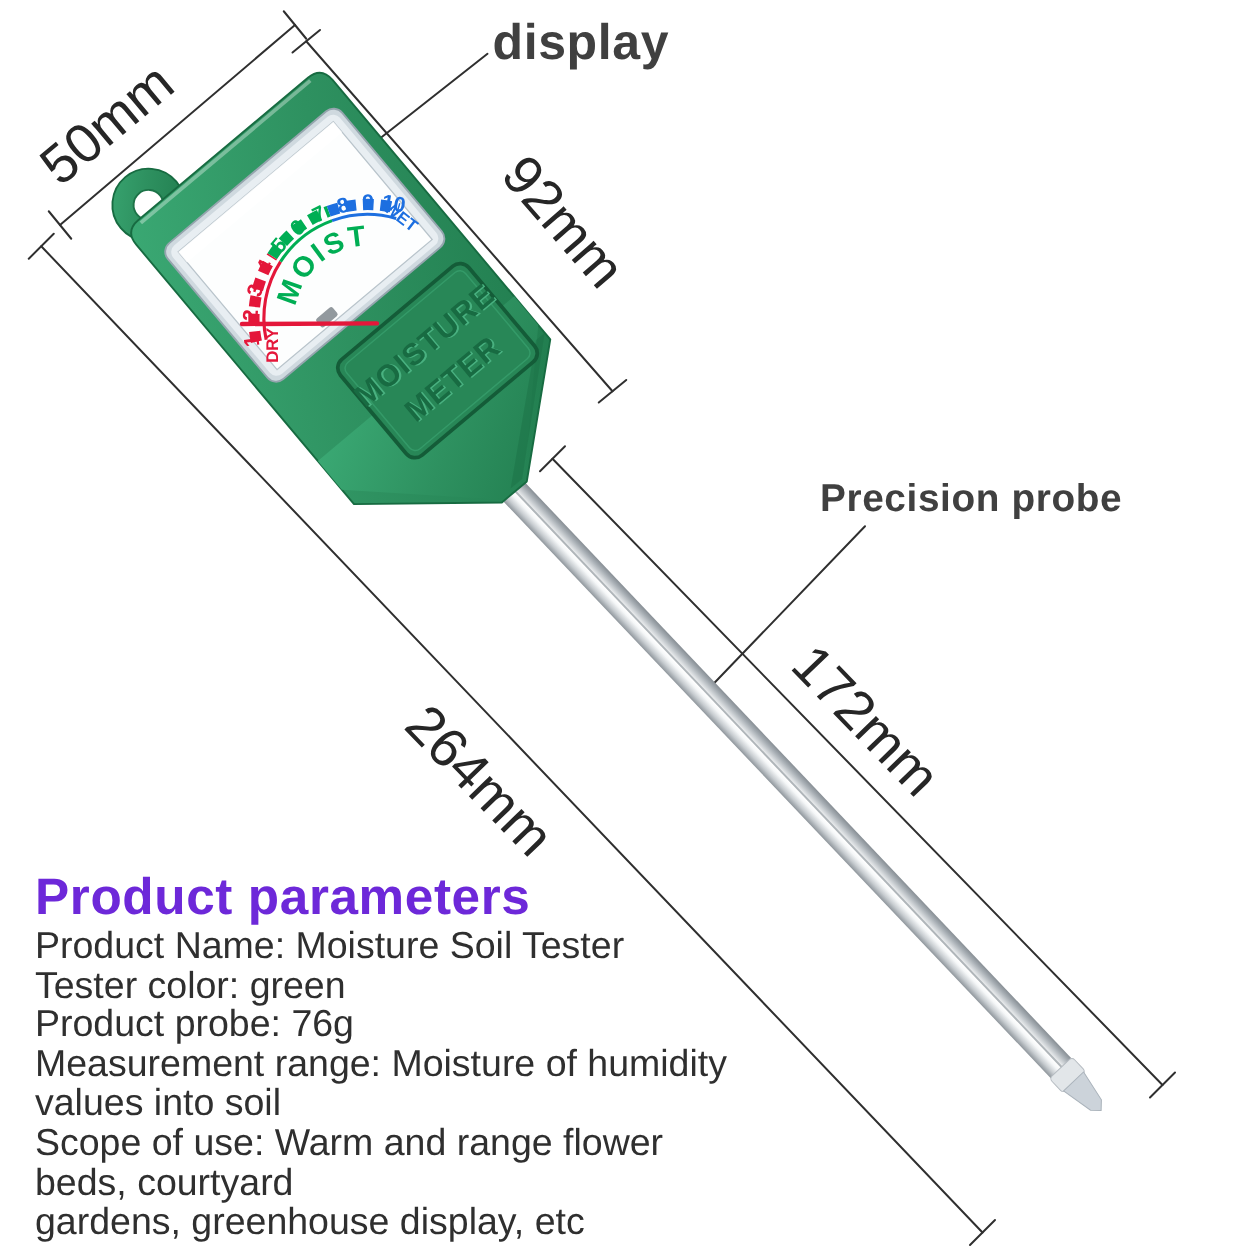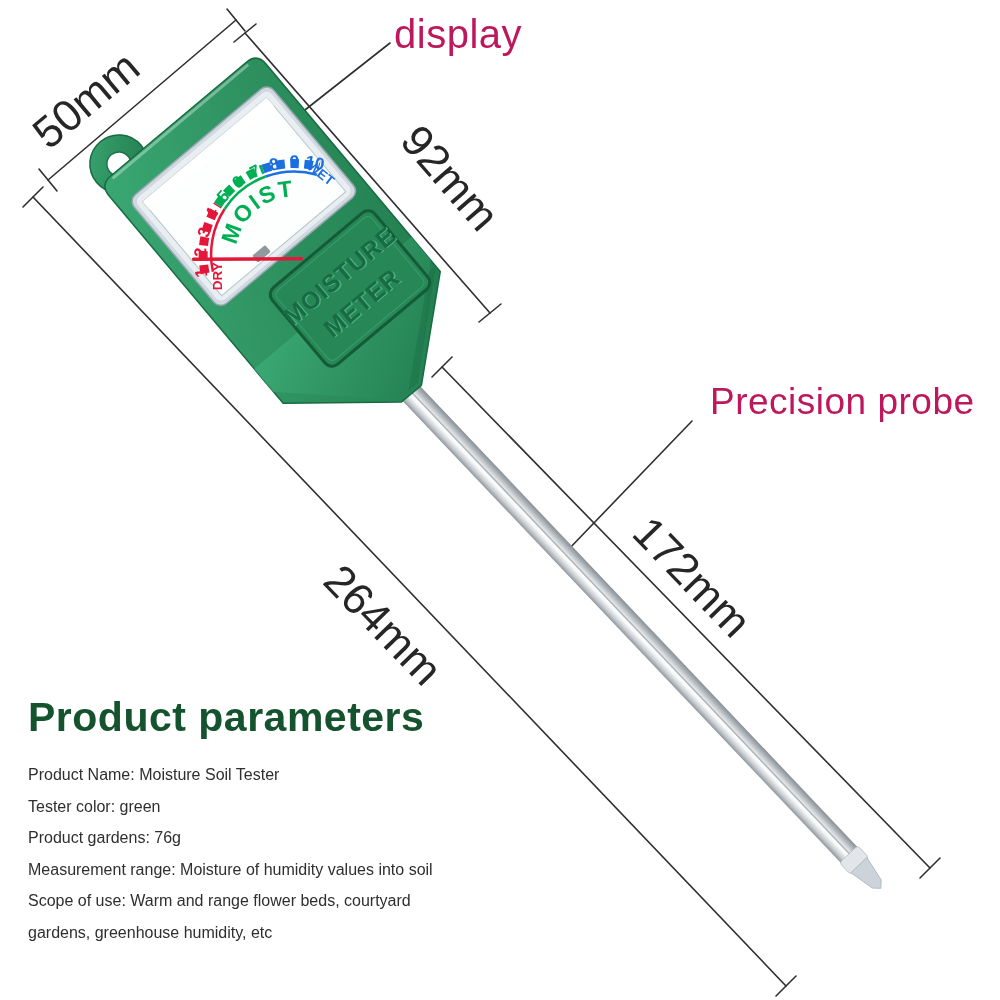--- a/index.html
+++ b/index.html
@@ -12,27 +12,27 @@
     position: relative;
     width: 1000px;
     height: 1000px;
     background: #ffffff;
     overflow: hidden;
   }
   .stage svg { position: absolute; left: 0; top: 0; }
 
   .callout {
     position: absolute;
-    font-weight: normal;
-    color: #be185d;
+    font-weight: bold;
+    color: #404040;
     white-space: nowrap;
     letter-spacing: 0.5px;
   }
   .callout.display-label { left: 394px; top: 12px; font-size: 40px; }
-  .callout.probe-label   { left: 710px; top: 381px; font-size: 37px; }
+  .callout.probe-label   { left: 656px; top: 381px; font-size: 31px; }
 
   .dim-label {
     position: absolute;
     font-size: 44px;
     font-weight: 400;
     color: #262626;
     white-space: nowrap;
   }
   .dim-50  { left: 86px;  top: 100px; transform: translate(-50%,-50%) rotate(-40deg); }
   .dim-92  { left: 450px; top: 178px; transform: translate(-50%,-50%) rotate(49deg); }
@@ -41,26 +41,25 @@
 
   .params {
     position: absolute;
     left: 28px;
     top: 694px;
     width: 560px;
   }
   .params .heading {
     font-size: 41px;
     font-weight: bold;
-    color: #14532d;
-    margin-bottom: 18px;
+    color: #6d28d9;
     letter-spacing: 0.5px;
   }
   .params .line {
-    font-size: 16px;
+    font-size: 30px;
     color: #2f2f2f;
     line-height: 31.6px;
   }
 </style>
 </head>
 <body>
 
 <div class="stage">
 
   <svg width="1000" height="1000" viewBox="0 0 1000 1000">
@@ -186,19 +185,19 @@
 
   <div class="dim-label dim-50">50mm</div>
   <div class="dim-label dim-92">92mm</div>
   <div class="dim-label dim-172">172mm</div>
   <div class="dim-label dim-264">264mm</div>
 
   <div class="params">
     <div class="heading">Product parameters</div>
     <div class="line">Product Name: Moisture Soil Tester</div>
     <div class="line">Tester color: green</div>
-    <div class="line">Product gardens: 76g</div>
+    <div class="line">Product probe: 76g</div>
     <div class="line">Measurement range: Moisture of humidity values into soil</div>
     <div class="line">Scope of use: Warm and range flower beds, courtyard</div>
-    <div class="line">gardens, greenhouse humidity, etc</div>
+    <div class="line">gardens, greenhouse display, etc</div>
   </div>
 
 </div>
 
 </body></html>

